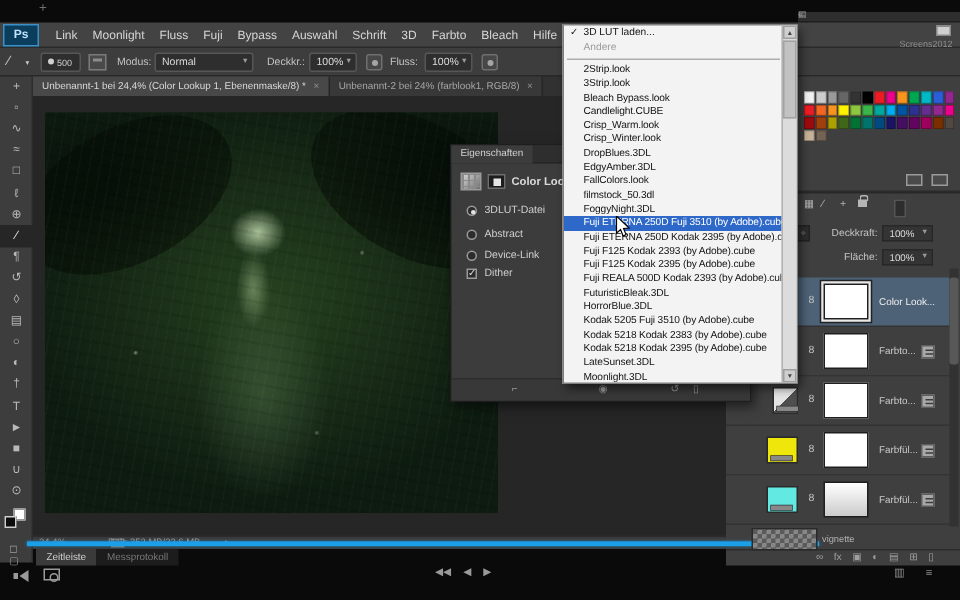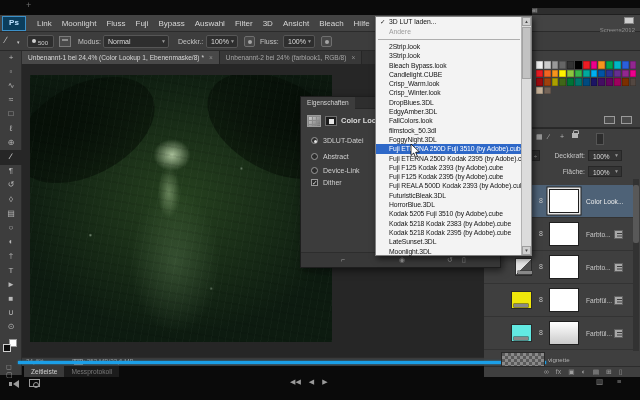--- a/index.html
+++ b/index.html
@@ -204,25 +204,25 @@
       <div class="menuitem">Moonlight</div>
 
       <div class="menuitem">Fluss</div>
 
       <div class="menuitem">Fuji</div>
 
       <div class="menuitem">Bypass</div>
 
       <div class="menuitem">Auswahl</div>
 
-      <div class="menuitem">Filter</div>
+      <div class="menuitem">Schrift</div>
 
       <div class="menuitem">3D</div>
 
-      <div class="menuitem">Ansicht</div>
+      <div class="menuitem">Farbto</div>
 
       <div class="menuitem">Bleach</div>
 
       <div class="menuitem">Hilfe</div>
 
   </div>
   <div class="abs winicon"></div>
 
   <div class="abs optionsbar">
     <span class="toolico" style="left:5px">∕</span>

